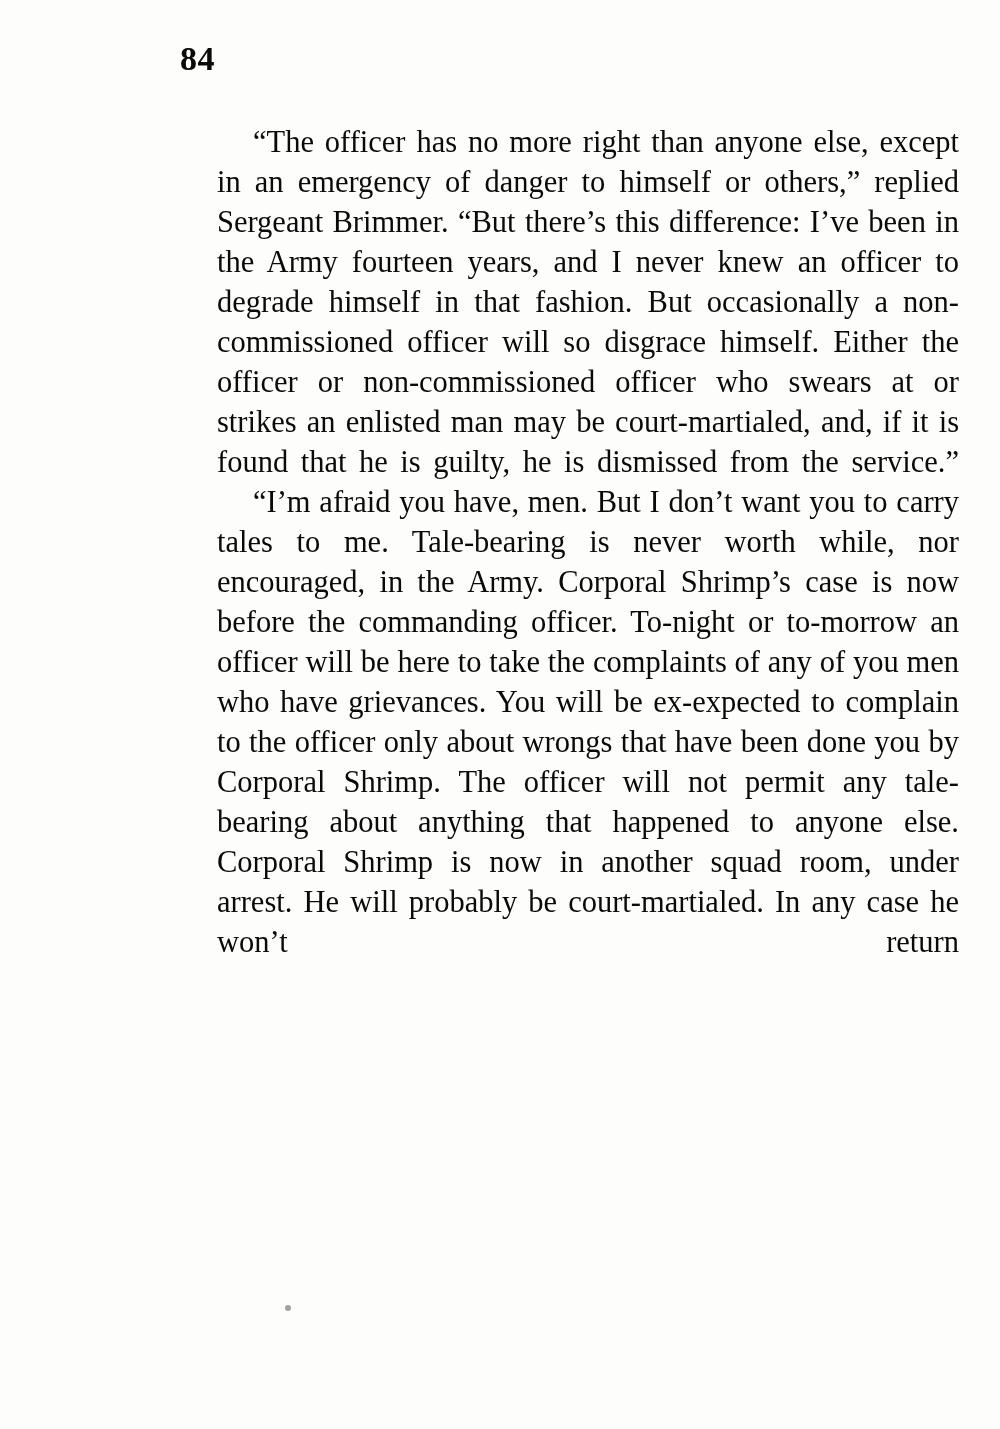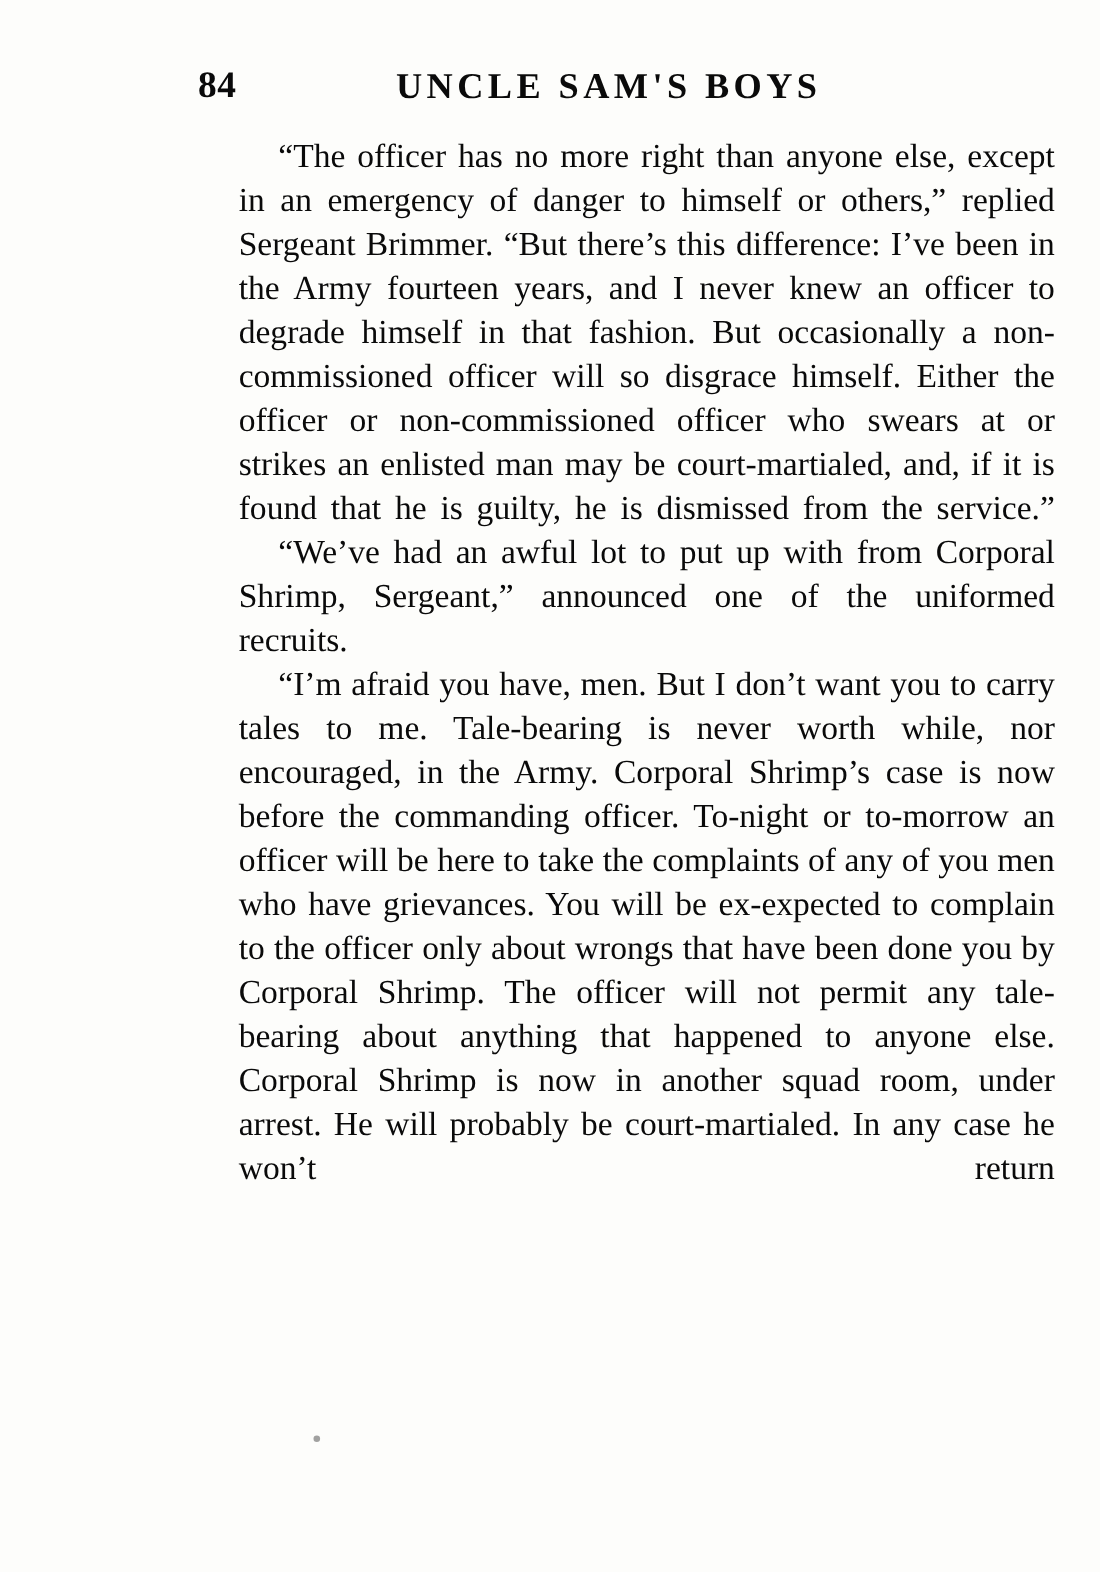--- a/index.html
+++ b/index.html
@@ -22,21 +22,20 @@
     width: 1000px;
     height: 1429px;
     background: #fdfdfb;
   }
   .header {
     position: absolute;
     left: 180px;
     top: 40px;
     width: 650px;
     height: 48px;
-    margin-top: 19px;
   }
   .page-number {
     position: absolute;
     left: 0;
     top: 0;
     font-size: 34px;
     font-weight: bold;
     letter-spacing: 0.5px;
   }
   .running-title {
@@ -85,24 +84,22 @@
     opacity: 0.55;
   }
 </style>
 </head>
 <body>
 
 <div class="page">
 
   <div class="header">
     <div class="page-number">84</div>
-    <div class="running-title">UNCLE SAM'S BOYS</div>
   </div>
 
   <div class="body-text">
     <p class="para just-all">“The officer has no more right than anyone else, except in an emergency of danger to himself or others,” replied Sergeant Brimmer. “But there’s this difference: I’ve been in the Army fourteen years, and I never knew an officer to degrade himself in that fashion.  But occasionally a non-commissioned officer will so disgrace himself.  Either the officer or non-commissioned officer who swears at or strikes an enlisted man may be court-martialed, and, if it is found that he is guilty, he is dismissed from the service.”</p>
-    <p class="para no-just-last">“We’ve had an awful lot to put up with from Corporal Shrimp, Sergeant,” announced one of the uniformed recruits.</p>
     <p class="para just-all">“I’m afraid you have, men.  But I don’t want you to carry tales to me.  Tale-bearing is never worth while, nor encouraged, in the Army. Corporal Shrimp’s case is now before the commanding officer.  To-night or to-morrow an officer will be here to take the complaints of any of you men who have grievances.  You will be ex-expected to complain to the officer only about wrongs that have been done you by Corporal Shrimp.  The officer will not permit any tale-bearing about anything that happened to anyone else.  Corporal Shrimp is now in another squad room, under arrest.  He will probably be court-martialed.  In any case he won’t return</p>
   </div>
 
   <div class="footmark"></div>
 
 </div>
 
 </body></html>

